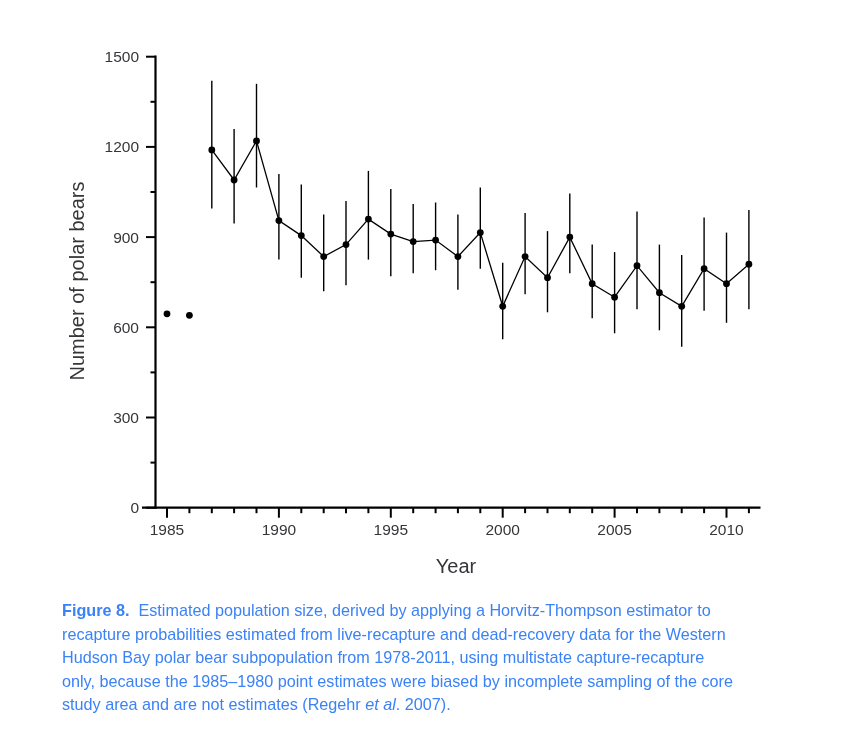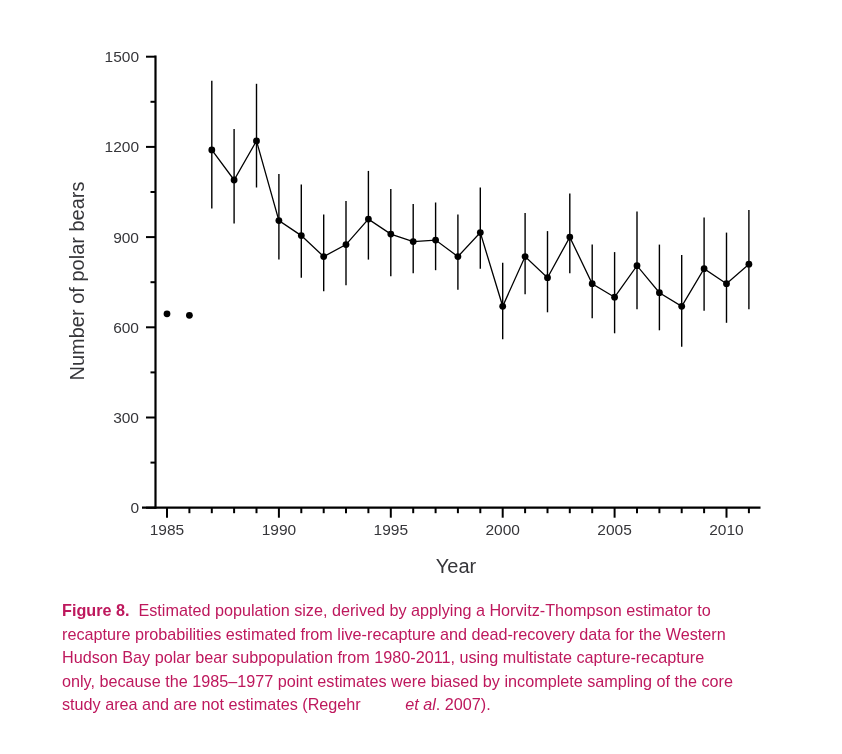--- a/index.html
+++ b/index.html
@@ -14,30 +14,30 @@
   #chart {
     position: absolute;
     left: 0;
     top: 0;
   }
   .caption {
     position: absolute;
     left: 62px;
     top: 599px;
     width: 762px;
-    color: #be185d;
+    color: #3b82f6;
   }
   .cap-line {
     margin: 0;
     font-size: 16.2px;
     line-height: 23.6px;
     white-space: pre-wrap;
   }
   .cap-label { font-weight: bold; }
-  .cap-italic { font-style: italic; margin-left: 40px; }
+  .cap-italic { font-style: italic; }
 </style>
 </head>
 <body>
 
 <div class="page">
 
   <svg id="chart" width="842" height="590" viewBox="0 0 842 590">
       <g stroke="#000000" stroke-width="1.4">
         <line x1="211.8" x2="211.8" y1="80.7" y2="208.5"></line>
         <line x1="234.1" x2="234.1" y1="128.9" y2="223.6"></line>
@@ -153,18 +153,18 @@
         <text x="614.6" y="534.5" text-anchor="middle">2005</text>
         <text x="726.5" y="534.5" text-anchor="middle">2010</text>
       </g>
       <text x="456" y="572.5" text-anchor="middle" fill="#36363a" font-size="20px" font-family="&quot;Liberation Sans&quot;, sans-serif">Year</text>
       <text x="84" y="281" text-anchor="middle" fill="#36363a" font-size="20px" font-family="&quot;Liberation Sans&quot;, sans-serif" transform="rotate(-90 84 281)">Number of polar bears</text>
     </svg>
 
   <div class="caption">
     <p class="cap-line"><span class="cap-label">Figure 8.</span><span>  Estimated population size, derived by applying a Horvitz-Thompson estimator to</span></p>
     <p class="cap-line">recapture probabilities estimated from live-recapture and dead-recovery data for the Western</p>
-    <p class="cap-line">Hudson Bay polar bear subpopulation from 1980-2011, using multistate capture-recapture</p>
-    <p class="cap-line">only, because the 1985–1977 point estimates were biased by incomplete sampling of the core</p>
+    <p class="cap-line">Hudson Bay polar bear subpopulation from 1978-2011, using multistate capture-recapture</p>
+    <p class="cap-line">only, because the 1985–1980 point estimates were biased by incomplete sampling of the core</p>
     <p class="cap-line"><span>study area and are not estimates (Regehr </span><span class="cap-italic">et al</span><span>. 2007).</span></p>
   </div>
 
 </div>
 
 </body></html>

